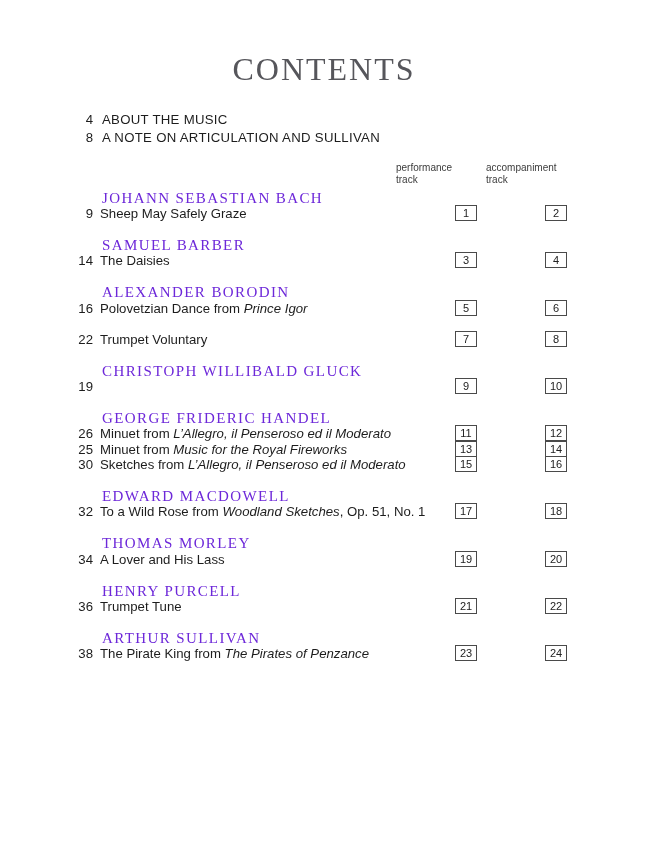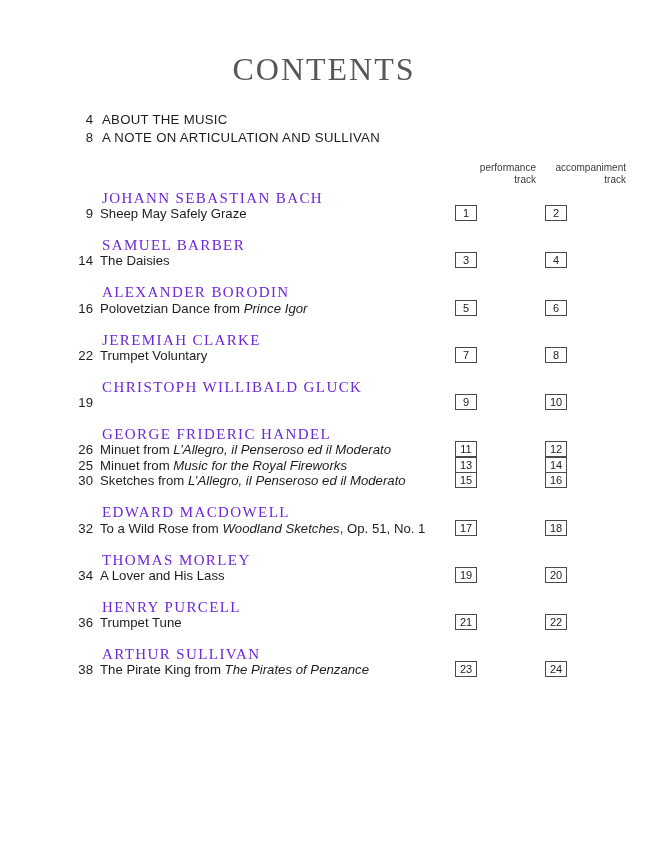--- a/index.html
+++ b/index.html
@@ -38,21 +38,21 @@
   .front-label {
     position: absolute; left: 102px;
     font-size: 13.2px;
     letter-spacing: 0.3px;
     white-space: nowrap;
   }
   .heads {
     position: absolute; top: 162px; left: 0; width: 100%;
     font-size: 10px; line-height: 11.5px; color: #3c3c3c;
   }
-  .head { position: absolute; width: 140px; text-align: right; }
+  .head { position: absolute; width: 140px; text-align: left; }
   .head-perf { left: 396px; }
   .head-acc { left: 486px; }
   .sections { position: absolute; top: 190px; left: 0; width: 100%; }
   .section { margin-bottom: 15.3px; }
   .composer {
     height: 16.2px; line-height: 16.2px;
     padding-left: 102px;
     font-family: "Liberation Serif", serif;
     font-size: 15px;
     letter-spacing: 1.4px;
@@ -128,21 +128,20 @@
       <div class="section">
         <div class="composer">ALEXANDER BORODIN</div>
         <div class="piece">
           <span class="pg">16</span>
           <span class="pt"><span class="rm">Polovetzian Dance from </span><span class="it">Prince Igor</span></span>
           <span class="tbox tbox-perf">5</span>
           <span class="tbox tbox-acc">6</span>
         </div>
       </div>
       <div class="section">
-        <div class="composer">JEREMIAH CLARKE</div>
         <div class="piece">
           <span class="pg">22</span>
           <span class="pt"><span class="rm">Trumpet Voluntary</span></span>
           <span class="tbox tbox-perf">7</span>
           <span class="tbox tbox-acc">8</span>
         </div>
       </div>
       <div class="section">
         <div class="composer">CHRISTOPH WILLIBALD GLUCK</div>
         <div class="piece">

